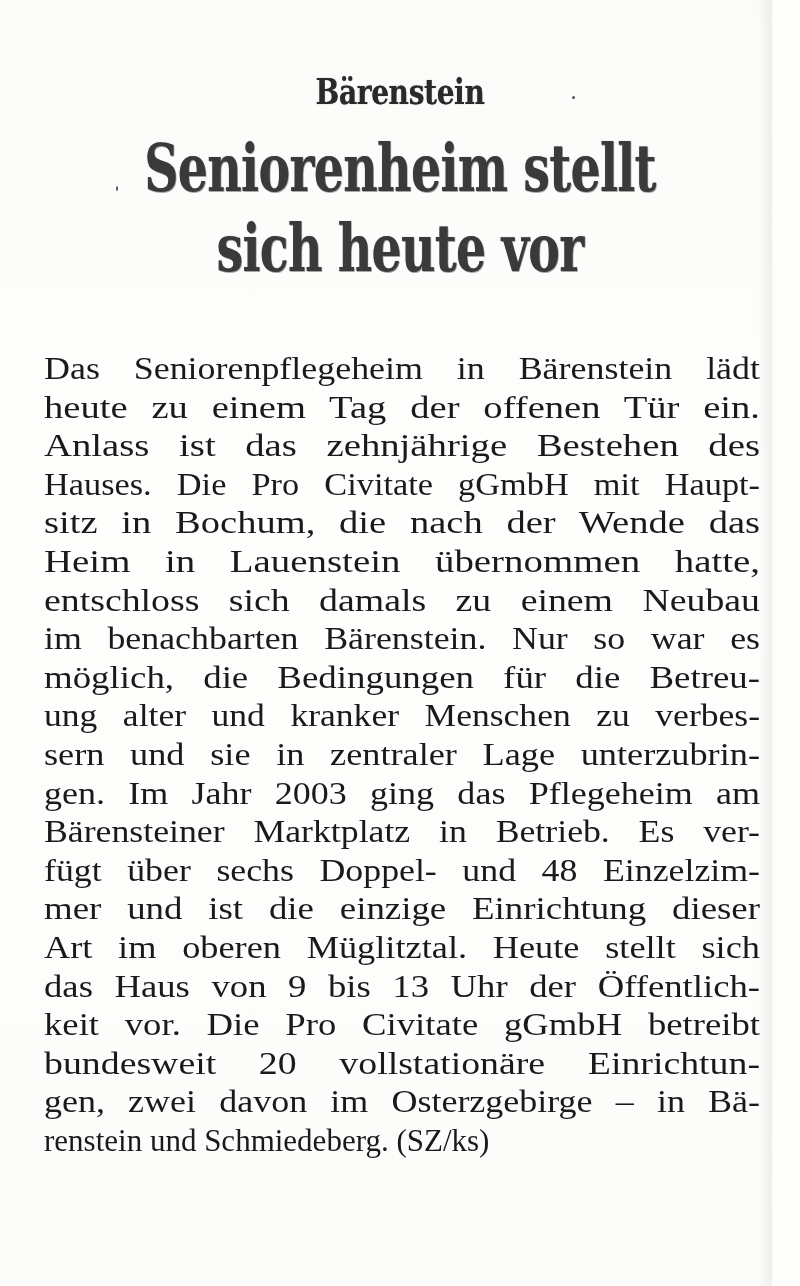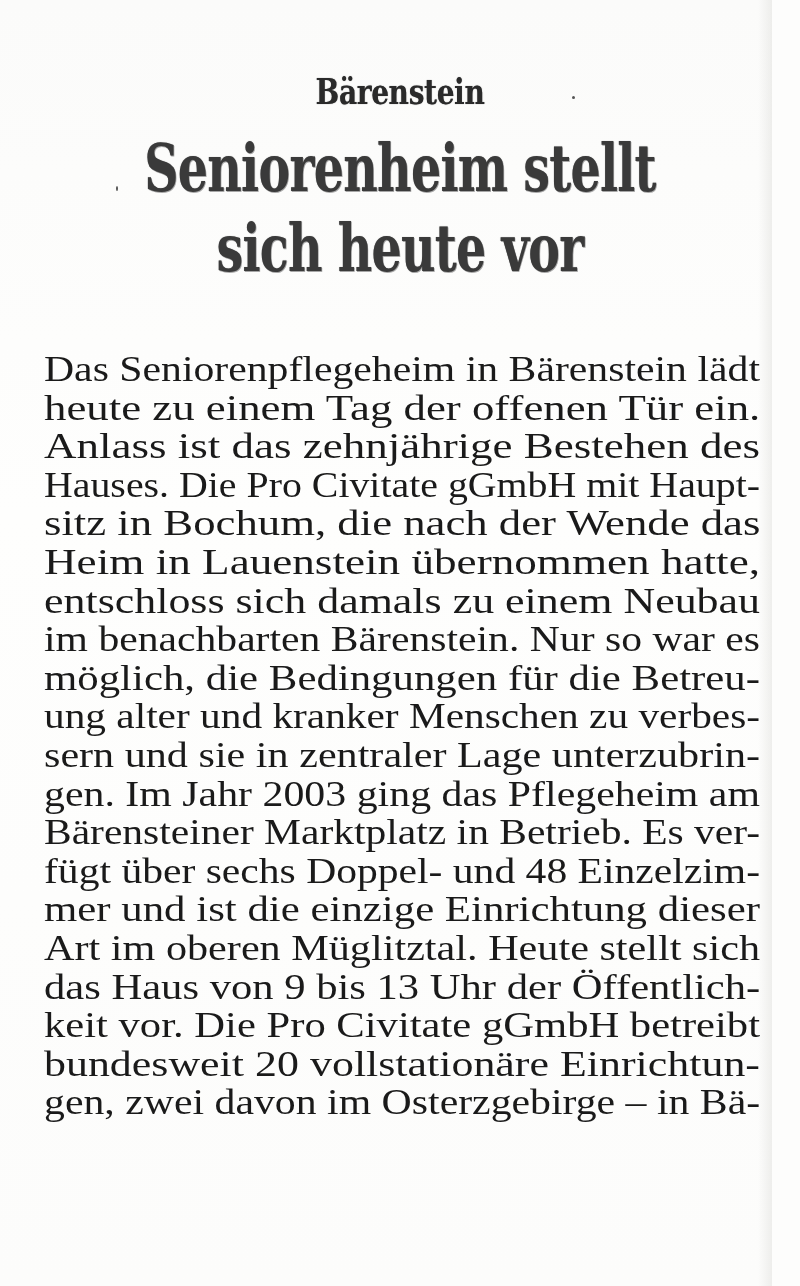--- a/index.html
+++ b/index.html
@@ -62,21 +62,21 @@
     .headline .line {
       display: block;
       white-space: nowrap;
     }
     .body-text {
       position: absolute;
       top: 350px;
       left: 44px;
       width: 716px;
       font-family: "Liberation Serif", serif;
-      font-size: 36px;
+      font-size: 31px;
       line-height: 38.6px;
       color: #1a1a1a;
     }
     .body-text .bline {
       display: block;
       white-space: nowrap;
       text-align: justify;
       text-align-last: justify;
       transform-origin: 0 0;
     }
@@ -120,14 +120,15 @@
     <span class="bline" style="display: block; width: 612px; transform: scaleX(1.16993);">sern und sie in zentraler Lage unterzubrin-</span>
     <span class="bline" style="display: block; width: 616px; transform: scaleX(1.16234);">gen. Im Jahr 2003 ging das Pflegeheim am</span>
     <span class="bline" style="display: block; width: 621px; transform: scaleX(1.15298);">Bärensteiner Marktplatz in Betrieb. Es ver-</span>
     <span class="bline" style="display: block; width: 620px; transform: scaleX(1.15484);">fügt über sechs Doppel- und 48 Einzelzim-</span>
     <span class="bline" style="display: block; width: 602px; transform: scaleX(1.18937);">mer und ist die einzige Einrichtung dieser</span>
     <span class="bline" style="display: block; width: 611px; transform: scaleX(1.17185);">Art im oberen Müglitztal. Heute stellt sich</span>
     <span class="bline" style="display: block; width: 605px; transform: scaleX(1.18347);">das Haus von 9 bis 13 Uhr der Öffentlich-</span>
     <span class="bline" style="display: block; width: 605px; transform: scaleX(1.18347);">keit vor. Die Pro Civitate gGmbH betreibt</span>
     <span class="bline" style="display: block; width: 587px; transform: scaleX(1.21976);">bundesweit 20 vollstationäre Einrichtun-</span>
     <span class="bline" style="display: block; width: 617px; transform: scaleX(1.16045);">gen, zwei davon im Osterzgebirge – in Bä-</span>
+    <span class="bline last" style="display: block; width: 517px; transform: scaleX(1);">renstein und Schmiedeberg. (SZ/ks)</span>
   </div>
 </div>
 
 </body></html>

